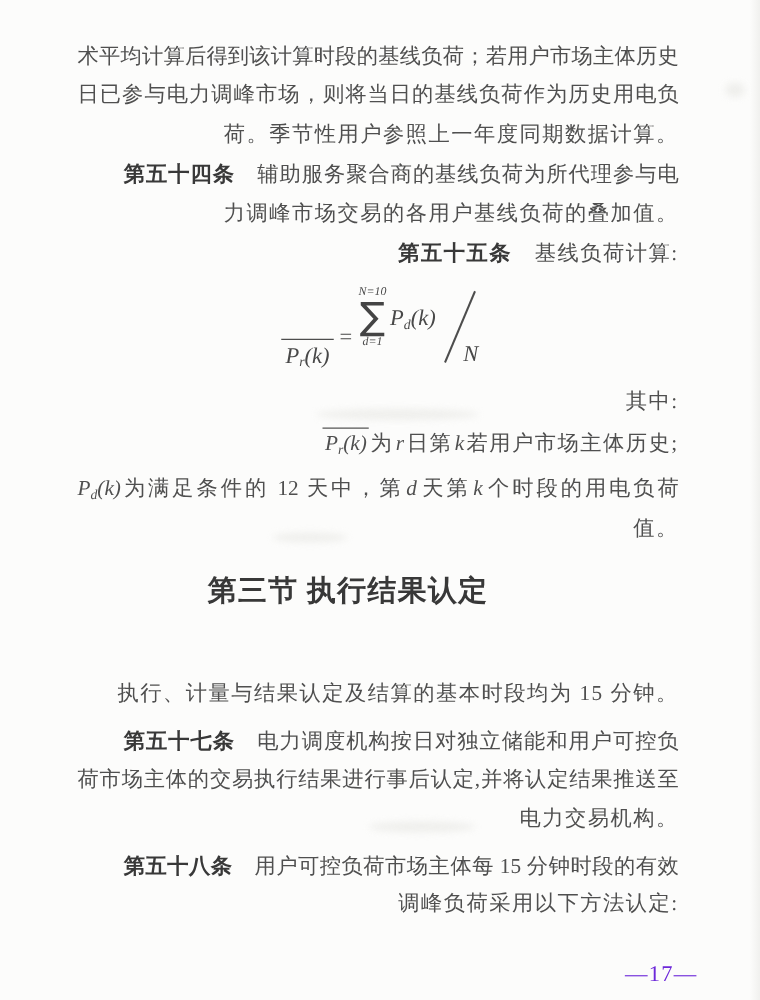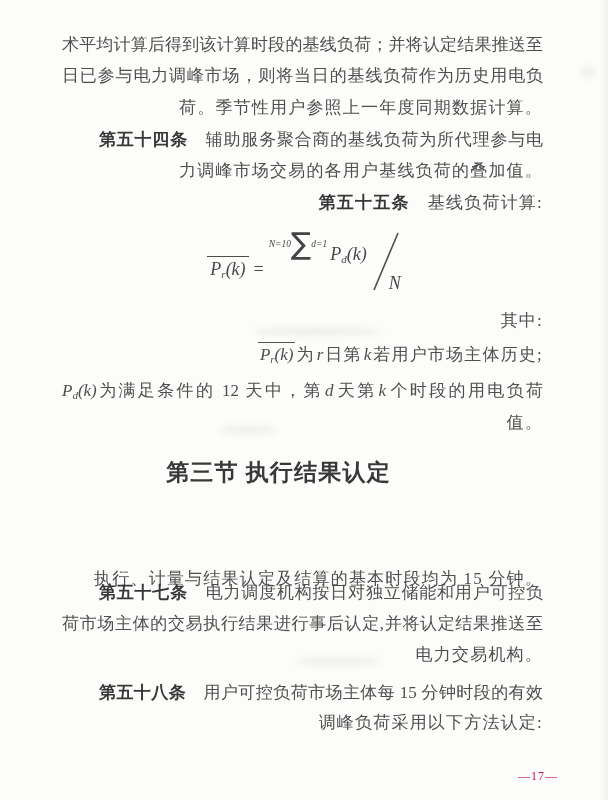--- a/index.html
+++ b/index.html
@@ -28,71 +28,71 @@
   i{font-style:italic;margin:0 2px;letter-spacing:0;}
   sub{font-size:11px;font-style:italic;line-height:0;vertical-align:-3px;letter-spacing:0;}
   .ovl2{display:inline-block;border-top:1.3px solid #555;padding:1px 2px 0 2px;margin-right:1px;}
 
   
   .formula{
     position:absolute;left:0;top:228px;width:100%;
     display:flex;justify-content:center;align-items:flex-start;
     font-size:18px;font-style:italic;color:#484848;letter-spacing:0;
   }
-  .f-lhs{margin-top:28px;}
+  .f-lhs{margin-top:43px;}
   .f-ovl{display:inline-block;border-top:1.5px solid #4d4d4d;padding:2px 3px 0 3px;}
   .f-eq{margin:31px 5px 0 5px;font-style:normal;}
-  .f-sum{display:inline-flex;flex-direction:row;align-items:center;margin-top:1px;}
+  .f-sum{display:inline-flex;flex-direction:column;align-items:center;margin-top:1px;}
   .f-lim{font-size:9.5px;line-height:10px;letter-spacing:0;}
   .f-sigma{font-family:"DejaVu Sans",sans-serif;font-style:normal;font-size:30px;line-height:30px;color:#444;}
   .f-term{margin:16px 0 0 3px;text-align:right;}
   .f-slash{margin:2px 0 0 4px;}
   .f-den{margin:45px 0 0 -12px;}
 
   
   .smudge{position:absolute;background:#ededea;border-radius:50%;filter:blur(3px);opacity:.85;}
   .edge-right{position:absolute;top:0;right:0;width:8px;height:800px;
     background:linear-gradient(to left,#e7e7e4,rgba(231,231,228,0));opacity:.55;}
   .pagenum{
     position:absolute;top:769px;right:50px;
-    font-size:12px;color:#be185d;letter-spacing:1px;
+    font-size:18px;color:#6d28d9;letter-spacing:1px;
   }
 </style>
 </head>
 <body>
 
 <div class="page">
 
   <div class="smudge" style="left:253px;top:327px;width:130px;height:9px;"></div>
   <div class="smudge" style="left:218px;top:426px;width:60px;height:8px;"></div>
   <div class="smudge" style="left:295px;top:657px;width:85px;height:9px;"></div>
   <div class="smudge" style="left:580px;top:66px;width:16px;height:12px;"></div>
   <div class="edge-right"></div>
 
   <div class="col">
 
-    <div class="line j" style="top:34px"><span>术平均计算后得到该计算时段的基线负荷；并将认定结果推送至</span></div>
+    <div class="line j" style="top:34px"><span>术平均计算后得到该计算时段的基线负荷；若用户市场主体历史</span></div>
     <div class="line j" style="top:65px"><span>日已参与电力调峰市场，则将当日的基线负荷作为历史用电负</span></div>
     <div class="line" style="top:97px"><span>荷。季节性用户参照上一年度同期数据计算。</span></div>
 
     <div class="line j ind" style="top:129px"><span class="hei">第五十四条</span><span>　辅助服务聚合商的基线负荷为所代理参与电</span></div>
     <div class="line" style="top:160px"><span>力调峰市场交易的各用户基线负荷的叠加值。</span></div>
 
     <div class="line ind" style="top:192px"><span class="hei">第五十五条</span><span>　基线负荷计算:</span></div>
 
     <div class="line ind2" style="top:310px"><span>其中:</span></div>
 
     <div class="line" style="top:342px"><span class="math ovl2"><span>P</span><sub>r</sub><span>(k)</span></span><span>为</span><i>r</i><span>日第</span><i>k</i><span>若用户市场主体历史;</span></div>
 
     <div class="line j" style="top:380px"><span class="math"><span>P</span><sub>d</sub><span>(k)</span></span><span>为满足条件的 12 天中，第</span><i>d</i><span>天第</span><i>k</i><span>个时段的用电负荷</span></div>
     <div class="line" style="top:412px"><span>值。</span></div>
 
     <div class="line hei title-line" style="top:462px;text-align:center;padding-right:48px;box-sizing:border-box;"><span>第三节 执行结果认定</span></div>
 
-    <div class="line" style="top:568px"><span>执行、计量与结果认定及结算的基本时段均为 15 分钟。</span></div>
+    <div class="line" style="top:544px"><span>执行、计量与结果认定及结算的基本时段均为 15 分钟。</span></div>
 
     <div class="line j ind" style="top:582px"><span class="hei">第五十七条</span><span>　电力调度机构按日对独立储能和用户可控负</span></div>
     <div class="line j" style="top:613px"><span>荷市场主体的交易执行结果进行事后认定,并将认定结果推送至</span></div>
     <div class="line" style="top:644px"><span>电力交易机构。</span></div>
 
     <div class="line j ind" style="top:682px"><span class="hei">第五十八条</span><span>　用户可控负荷市场主体每 15 分钟时段的有效</span></div>
     <div class="line" style="top:712px"><span>调峰负荷采用以下方法认定:</span></div>
 
   </div>
 

